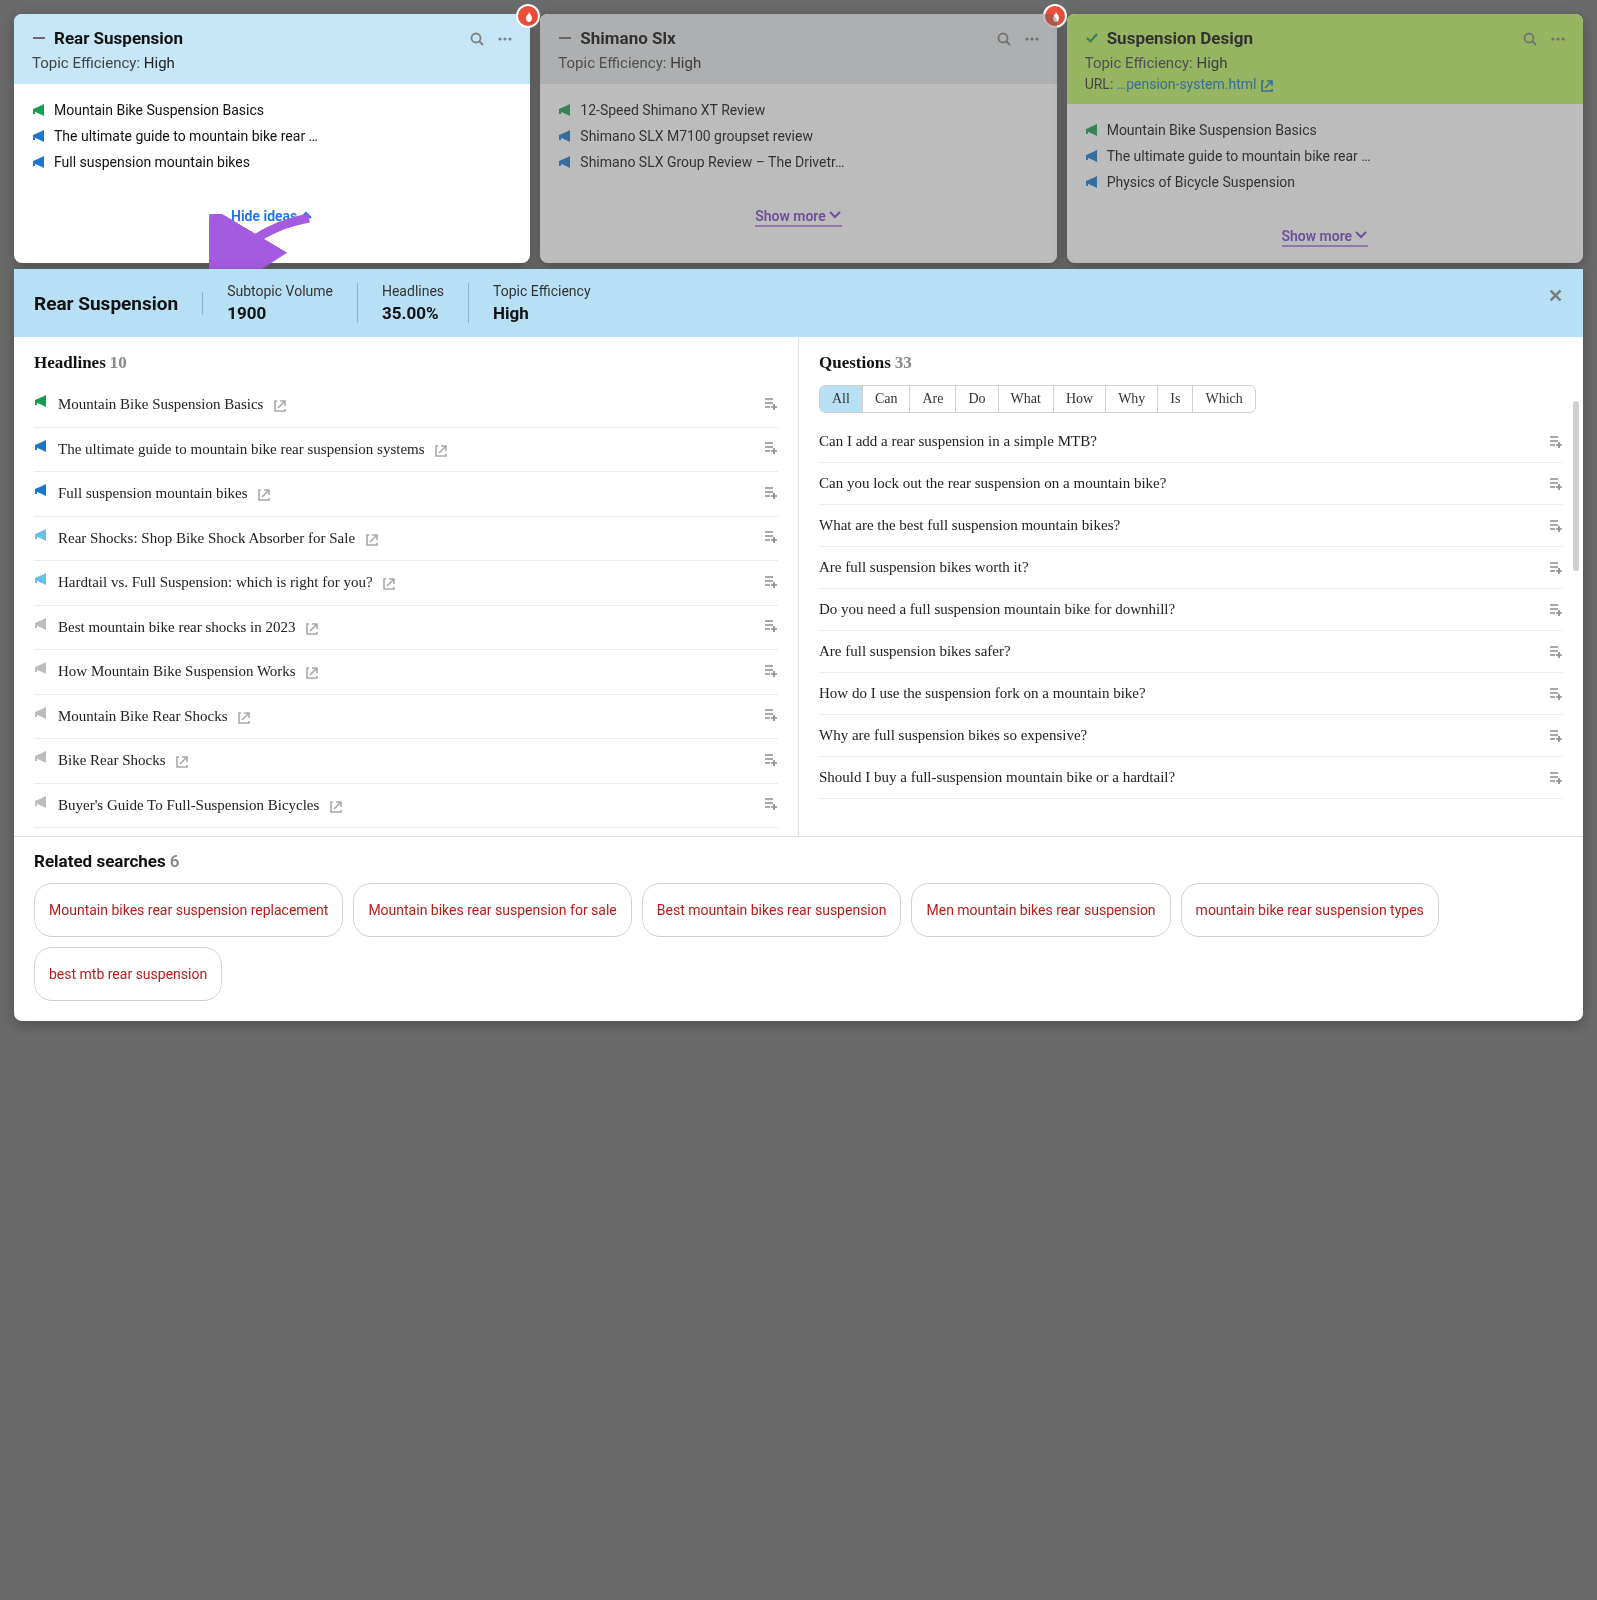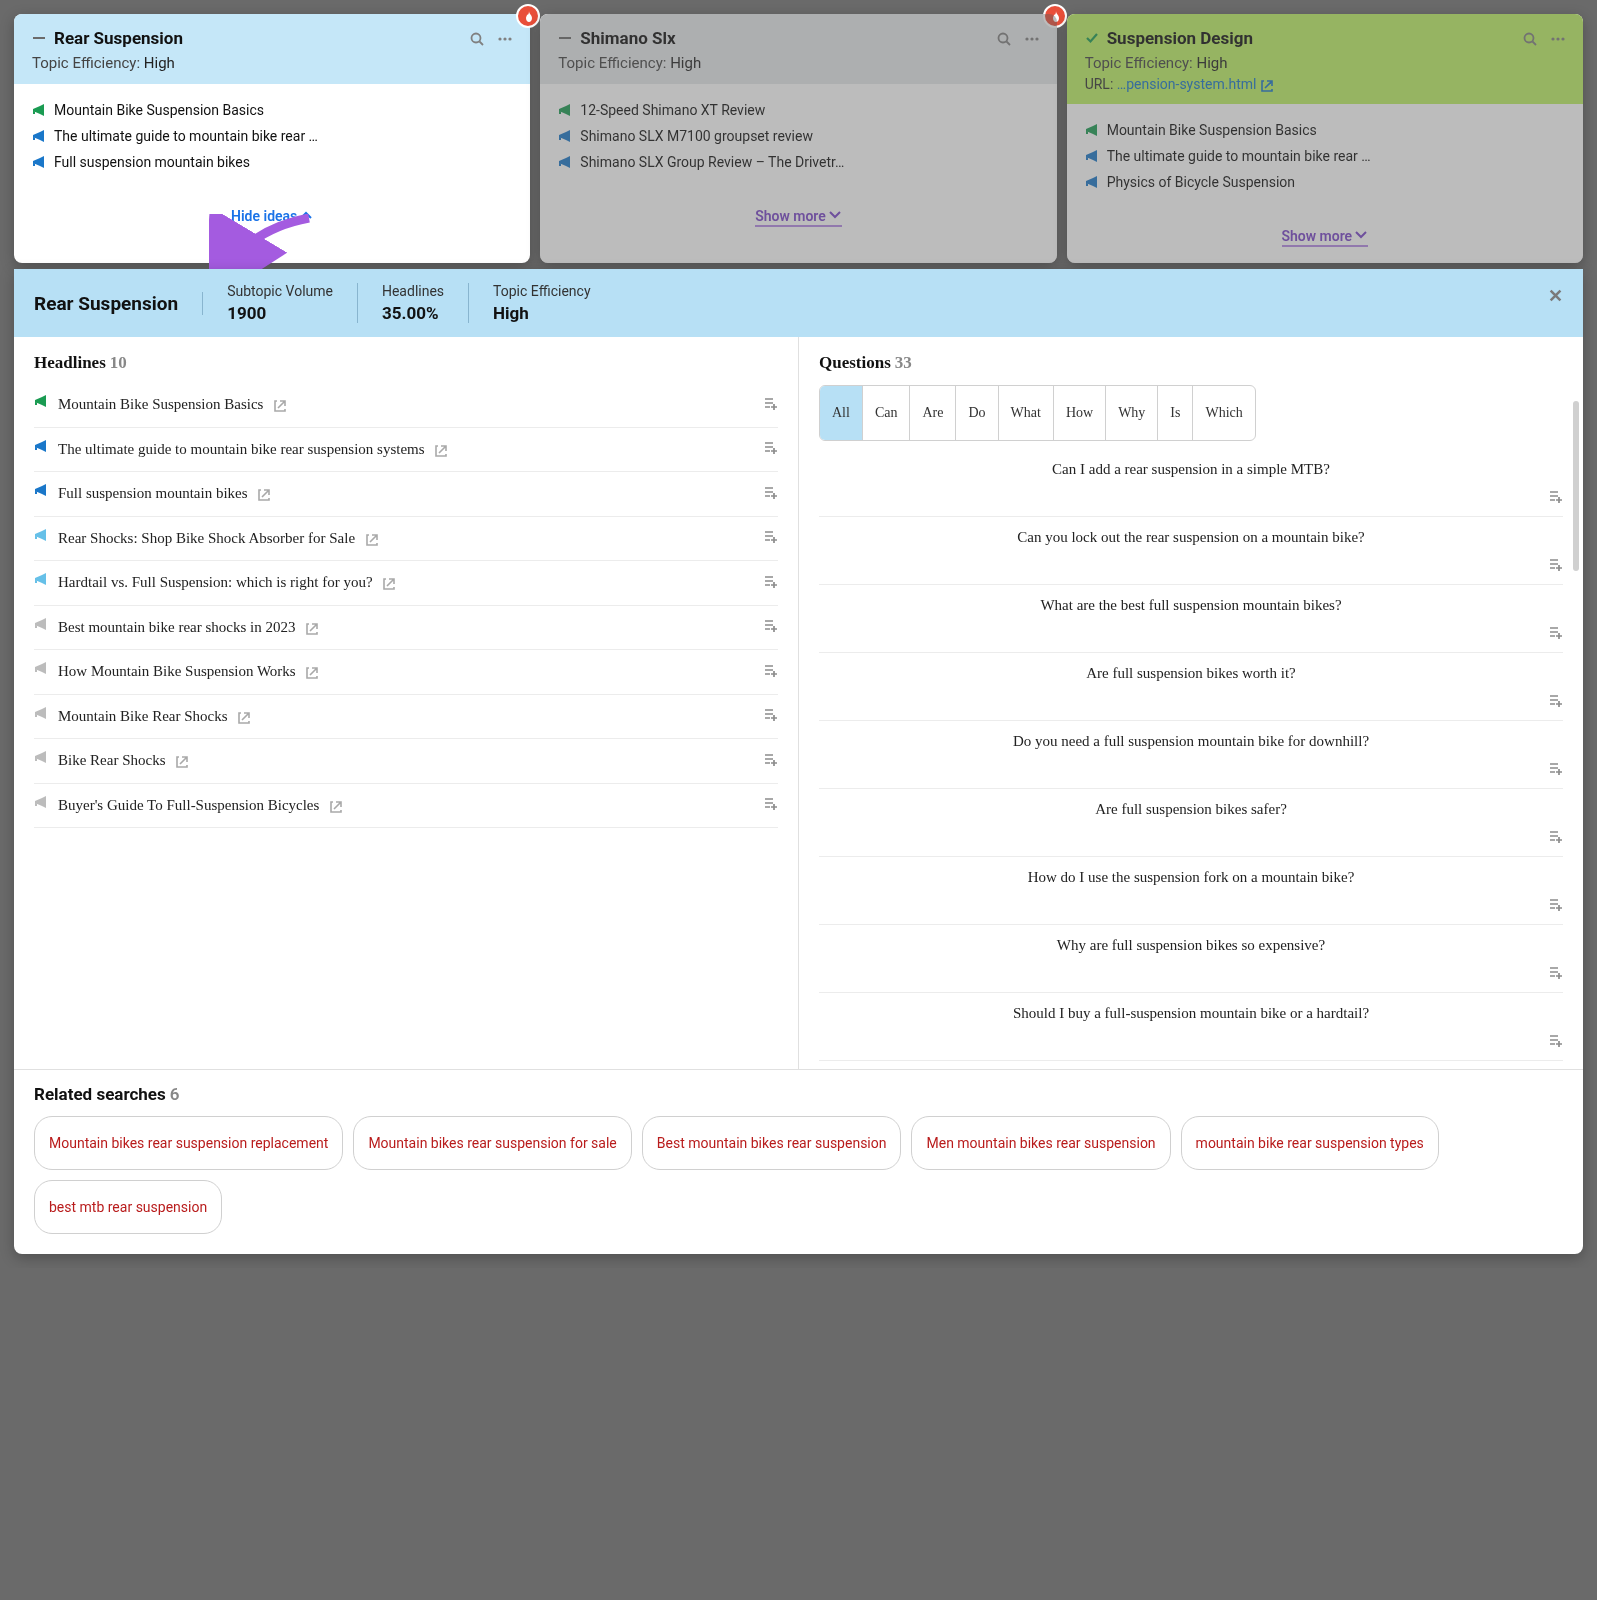--- a/index.html
+++ b/index.html
@@ -49,25 +49,25 @@
 .col-left { border-right:1px solid #e0e0e0; }
 .col-title { font-size:17px; font-weight:700; margin-bottom:12px; }
 .col-title .cnt { color:#888; font-weight:600; margin-left:4px; }
 
 .hl-row { display:flex; align-items:flex-start; gap:10px; padding:12px 0; border-bottom:1px solid #ececec; }
 .hl-row:first-of-type { padding-top:10px; }
 .hl-text { flex:1; font-size:15px; color:#222; line-height:1.3; }
 .hl-ext { color:#a9a9a9; margin-left:6px; }
 .hl-add { color:#8c8c8c; margin-left:auto; }
 
-.q-row { display:flex; align-items:center; gap:10px; padding:12px 0; border-bottom:1px solid #ececec;flex-direction:column; }
+.q-row { display:flex; align-items:center; gap:10px; padding:12px 0; border-bottom:1px solid #ececec; }
 .q-text { flex:1; font-size:15px; color:#222; }
 
 .tabs { display:flex; border:1px solid #d0d0d0; border-radius:6px; overflow:hidden; width:fit-content; margin-bottom:8px; }
-.tab { padding:19px 12px; font-size:14px; border-right:1px solid #d0d0d0; color:#333; }
+.tab { padding:5px 12px; font-size:14px; border-right:1px solid #d0d0d0; color:#333; }
 .tab:last-child { border-right:none; }
 .tab.active { background:#b7e0f5; }
 
 .related { padding: 14px 20px 20px; border-top:1px solid #e0e0e0; }
 .chips { display:flex; flex-wrap:wrap; gap:10px; margin-top:12px; }
 .chip { border:1px solid #d0d0d0; border-radius:18px; padding:18px 14px; font-size:14px; color:#b91c1c; }
 
 .scroll-ind { position:absolute; right:4px; top:64px; width:6px; height:170px; background:#d0d0d0; border-radius:3px; }
 .col-right { position:relative; }
 

